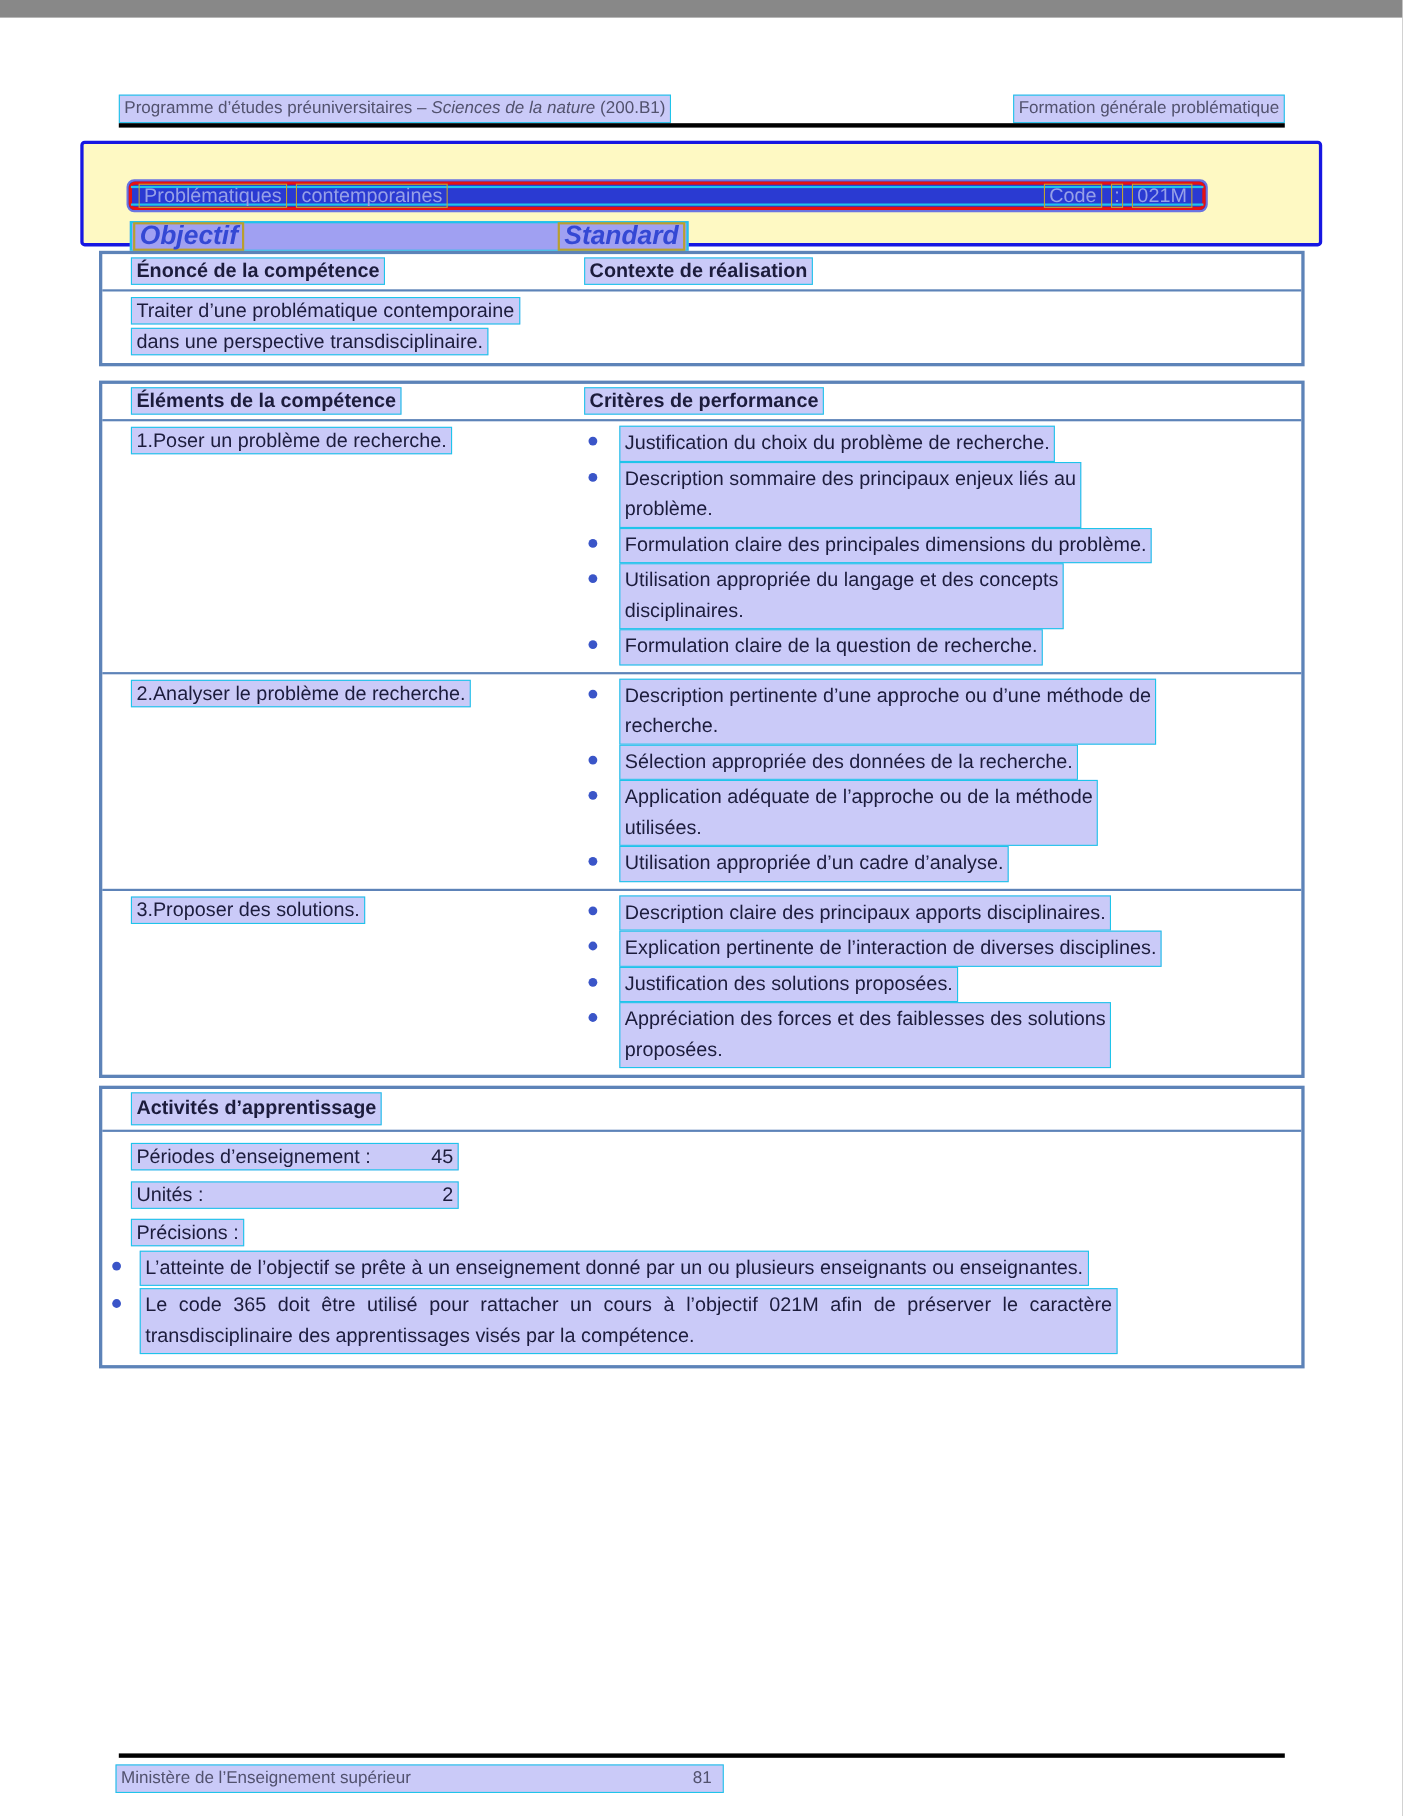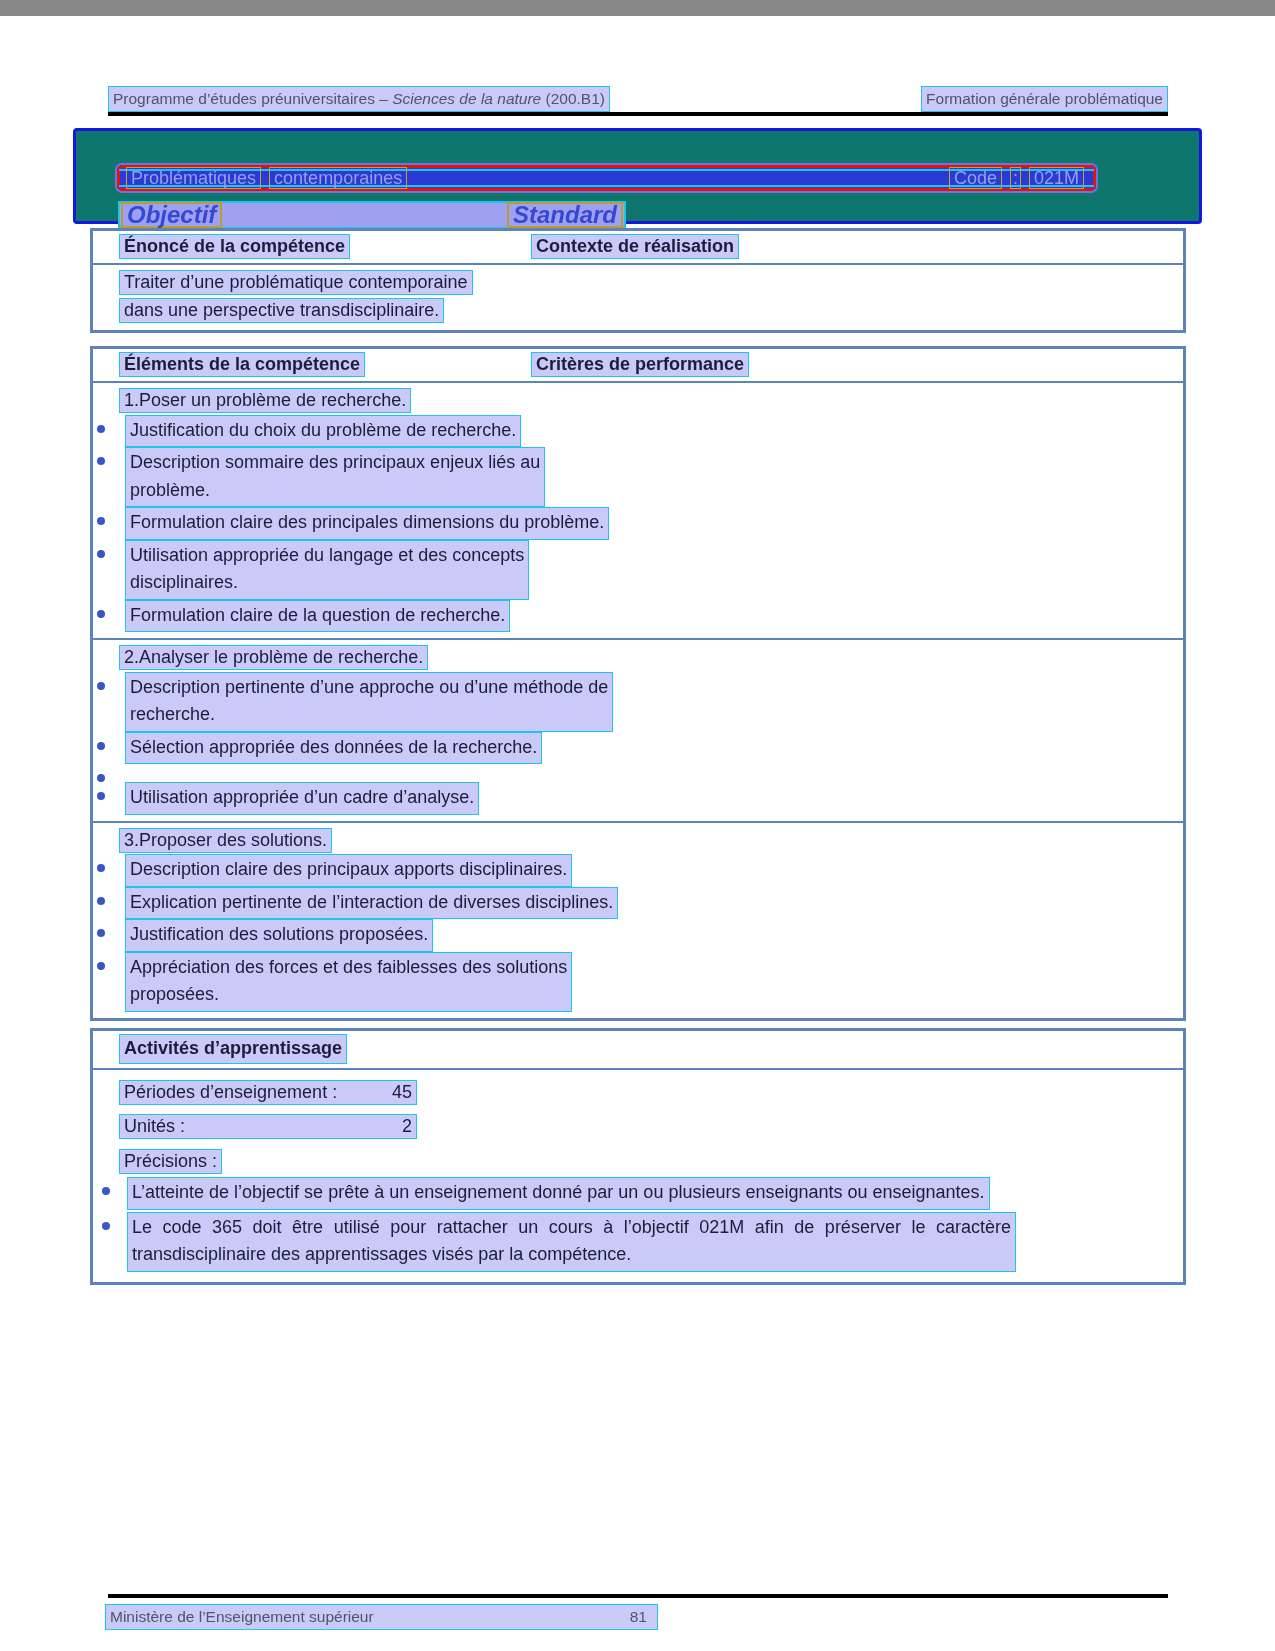--- a/index.html
+++ b/index.html
@@ -17,39 +17,39 @@
   
   .hl { background:#cacaf8; border:1.5px solid #1fc4ea; padding:1px 4px 2px; white-space:pre-line;
         -webkit-box-decoration-break:clone; box-decoration-break:clone; }
   span.hl { display:inline; }
   .ybox { border:2px solid #b99f2e; padding:0 4px; }
 
   
   .content { position:absolute; top:112px; left:0; width:1275px; }
 
   
-  .panel { margin-left:73px; width:1129px; height:96px; background:#0f766e; border:3px solid #1717e2; border-radius:4px; }
+  .panel { margin-left:73px; width:1129px; height:96px; background:#fef9c3; border:3px solid #1717e2; border-radius:4px; }
   .title-bar { position:relative; margin:32px 0 0 39px; width:983px; height:30px; background:#2a3ad2; border:2px solid #6a74e2; border-radius:7px; }
   .annot-red { position:absolute; inset:0; border:3px solid #e51212; border-radius:6px; pointer-events:none; }
   .annot-cyan { position:absolute; left:2px; right:2px; top:4px; bottom:4px; border-top:2px solid #1fc4ea; border-bottom:2px solid #1fc4ea; pointer-events:none; }
   .title-content { position:relative; display:flex; justify-content:space-between; align-items:center; height:100%; padding:0 9px; font-size:18px; color:#96a0e8; }
   .title-content .ybox { border-width:1.5px; border-color:#c0a332; margin-right:3px; }
   .colon { padding:0 2px; }
   .obj-row { margin:8px 0 0 42px; width:508px; height:28px; background:#a0a0f2; border:2px solid #1fc4ea; display:flex; justify-content:space-between; align-items:center; padding:0 1px; }
   .obj-row .ybox { font-size:24px; font-weight:bold; font-style:italic; color:#3448d4; line-height:22px; }
 
   
   .tbl { margin-left:90px; width:1096px; background:#fff; border:3px solid #5d83b8; }
   .tbl1 { margin-top:4px; }
   .tbl2 { margin-top:13px; }
   .tbl3 { margin-top:7px; }
   .thead { display:flex; padding:3px 0 4px 26px; border-bottom:2px solid #5d83b8; line-height:25px; font-weight:bold; font-size:18px; }
   .th-left { width:412px; }
   .row2col { display:flex; padding:4px 0 6px; line-height:27.5px; font-size:18px; }
-  .el-row { border-bottom:2px solid #5d83b8;flex-direction:column; }
+  .el-row { border-bottom:2px solid #5d83b8; }
   .el-row:last-child { border-bottom:none; }
   .cell-left { width:438px; padding-left:26px; flex:none; }
   .cell-right { flex:1; padding-right:8px; }
   .numline { display:inline-flex; width:404px; }
   .num { width:33px; flex:none; }
   .bi { display:flex; align-items:flex-start; }
   .dot { width:8px; height:8px; border-radius:50%; background:#3a55c8; margin:10px 0 0 4px; flex:none; }
   .bi .hl { margin-left:20px; }
 
   
@@ -155,20 +155,22 @@
               <span class="dot"></span>
               <span class="hl">Description pertinente d’une approche ou d’une méthode de
 recherche.</span>
             </div>
           <div class="bi">
               <span class="dot"></span>
               <span class="hl">Sélection appropriée des données de la recherche.</span>
             </div>
           <div class="bi">
               <span class="dot"></span>
+              <span class="hl">Application adéquate de l’approche ou de la méthode
+utilisées.</span>
             </div>
           <div class="bi">
               <span class="dot"></span>
               <span class="hl">Utilisation appropriée d’un cadre d’analyse.</span>
             </div>
         </div>
       </div>
 
       <div class="row2col el-row">
         <div class="cell-left">

